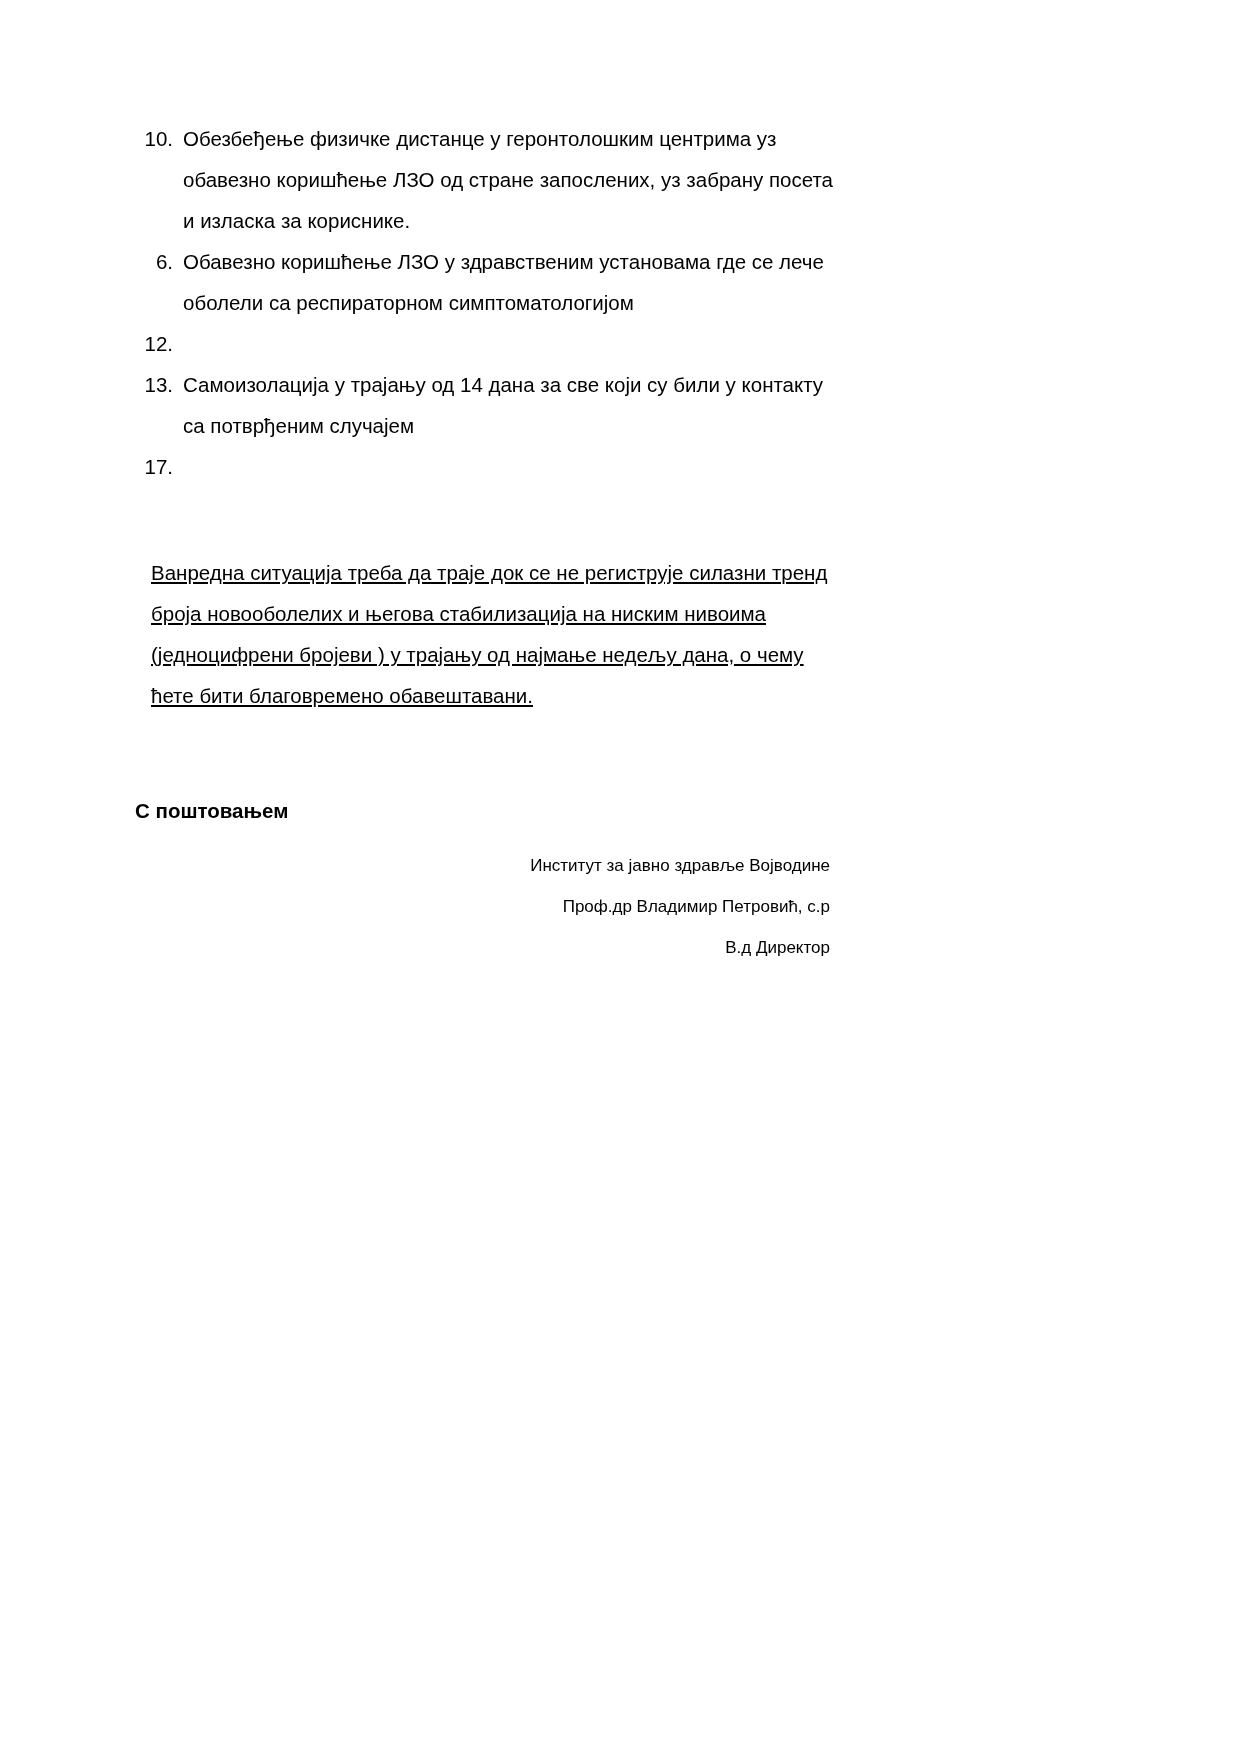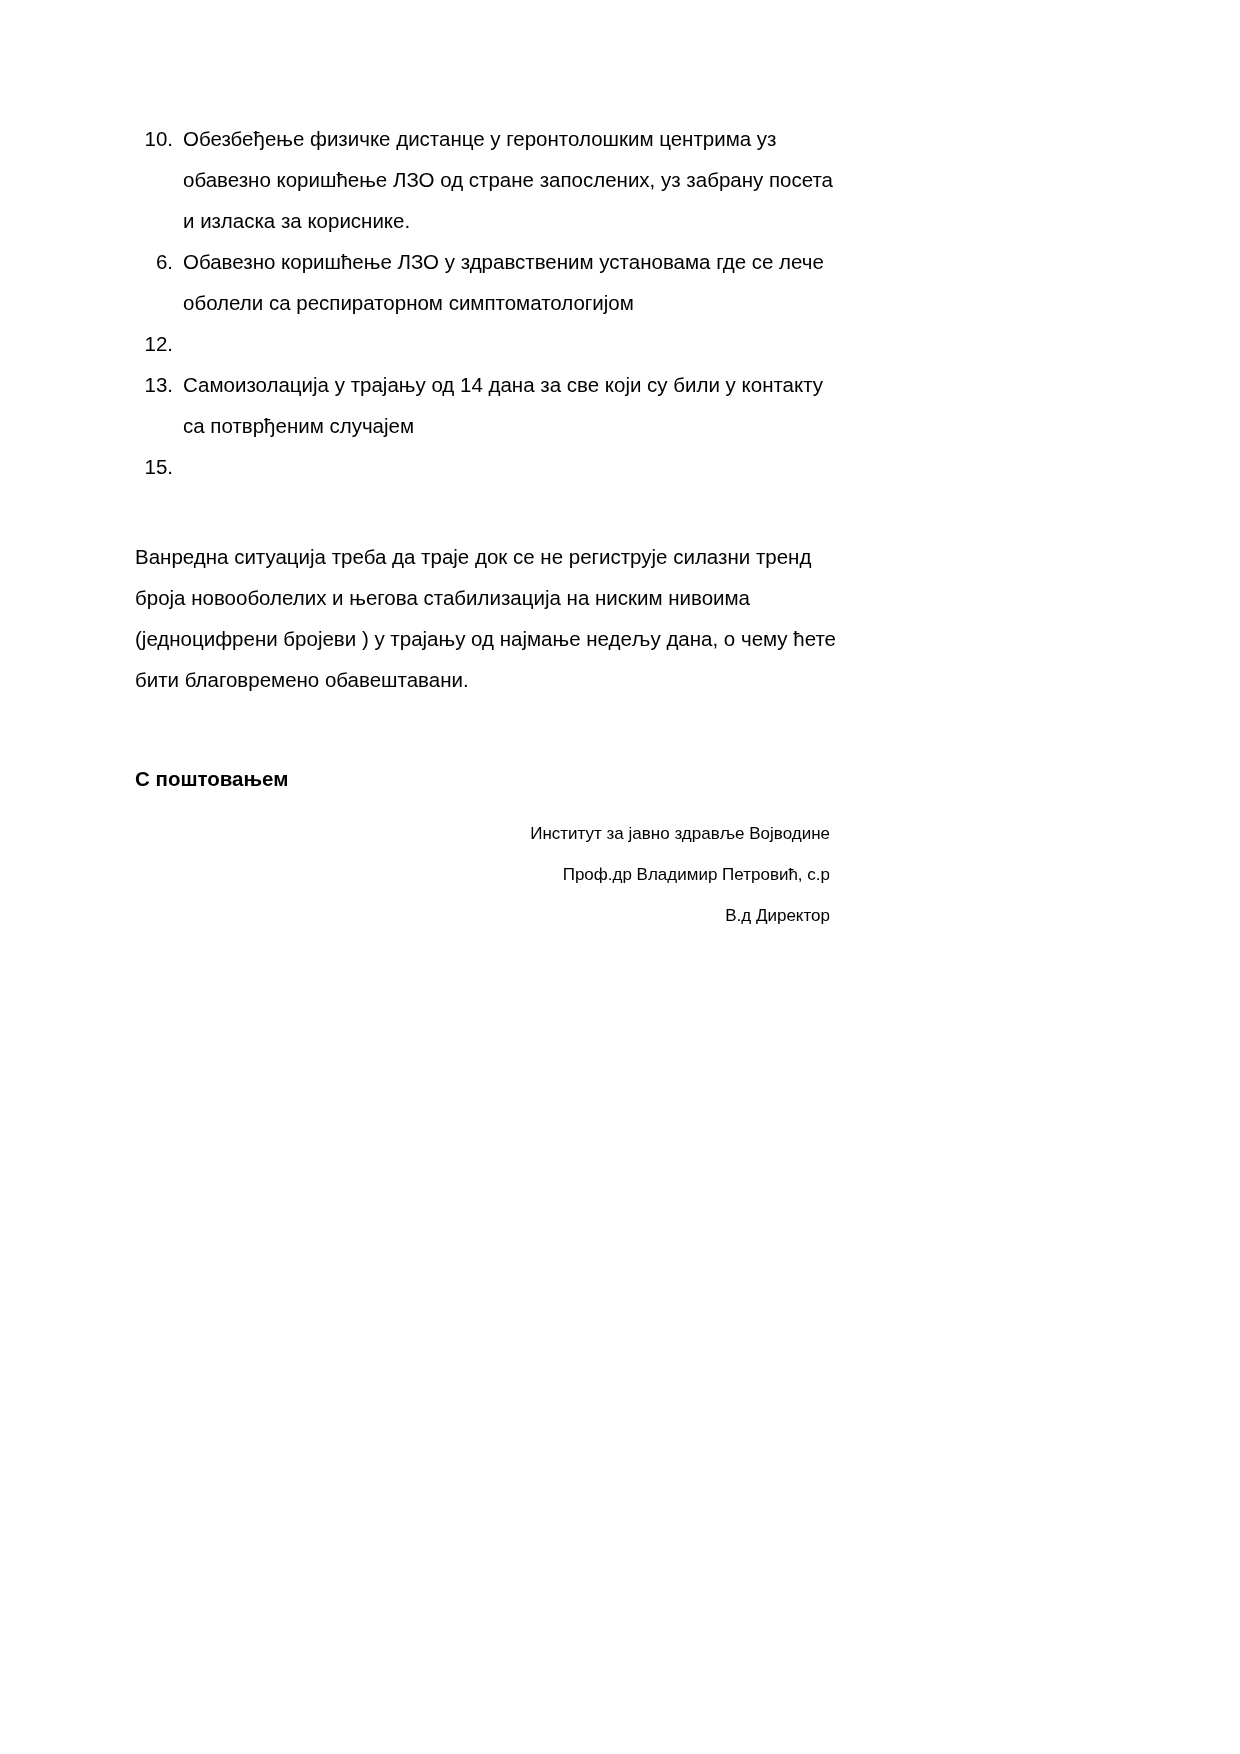--- a/index.html
+++ b/index.html
@@ -46,24 +46,25 @@
     box-sizing: border-box;
     white-space: nowrap;
   }
   .measure-text {
     flex: 1 1 auto;
     max-width: 790px;
   }
 
   
   .body-paragraph {
-    margin: 0;
+    margin: 16px;
     font-size: 20.5px;
     line-height: 41px;
     max-width: 800px;
+    text-decoration: underline;
   }
   .spacer-before-paragraph { height: 49px; }
   .spacer-before-closing  { height: 58px; }
   .spacer-before-signature { height: 14px; }
 
   .closing-line {
     margin: 0;
     font-size: 20.5px;
     line-height: 41px;
     font-weight: bold;
@@ -102,21 +103,21 @@
     <li class="measure-item">
       <span class="measure-number">12.</span>
     </li>
 
     <li class="measure-item">
       <span class="measure-number">13.</span>
       <span class="measure-text">Самоизолација у трајању од 14 дана за све који су били у контакту са потврђеним случајем</span>
     </li>
 
     <li class="measure-item">
-      <span class="measure-number">15.</span>
+      <span class="measure-number">17.</span>
     </li>
 
 
   </ol>
 
   <div class="spacer-before-paragraph"></div>
 
   <p class="body-paragraph">Ванредна ситуација треба да траје док се не региструје силазни тренд броја новооболелих и његова стабилизација на ниским нивоима (једноцифрени бројеви ) у трајању од најмање недељу дана, о чему ћете бити благовремено обавештавани.</p>
 
   <div class="spacer-before-closing"></div>

